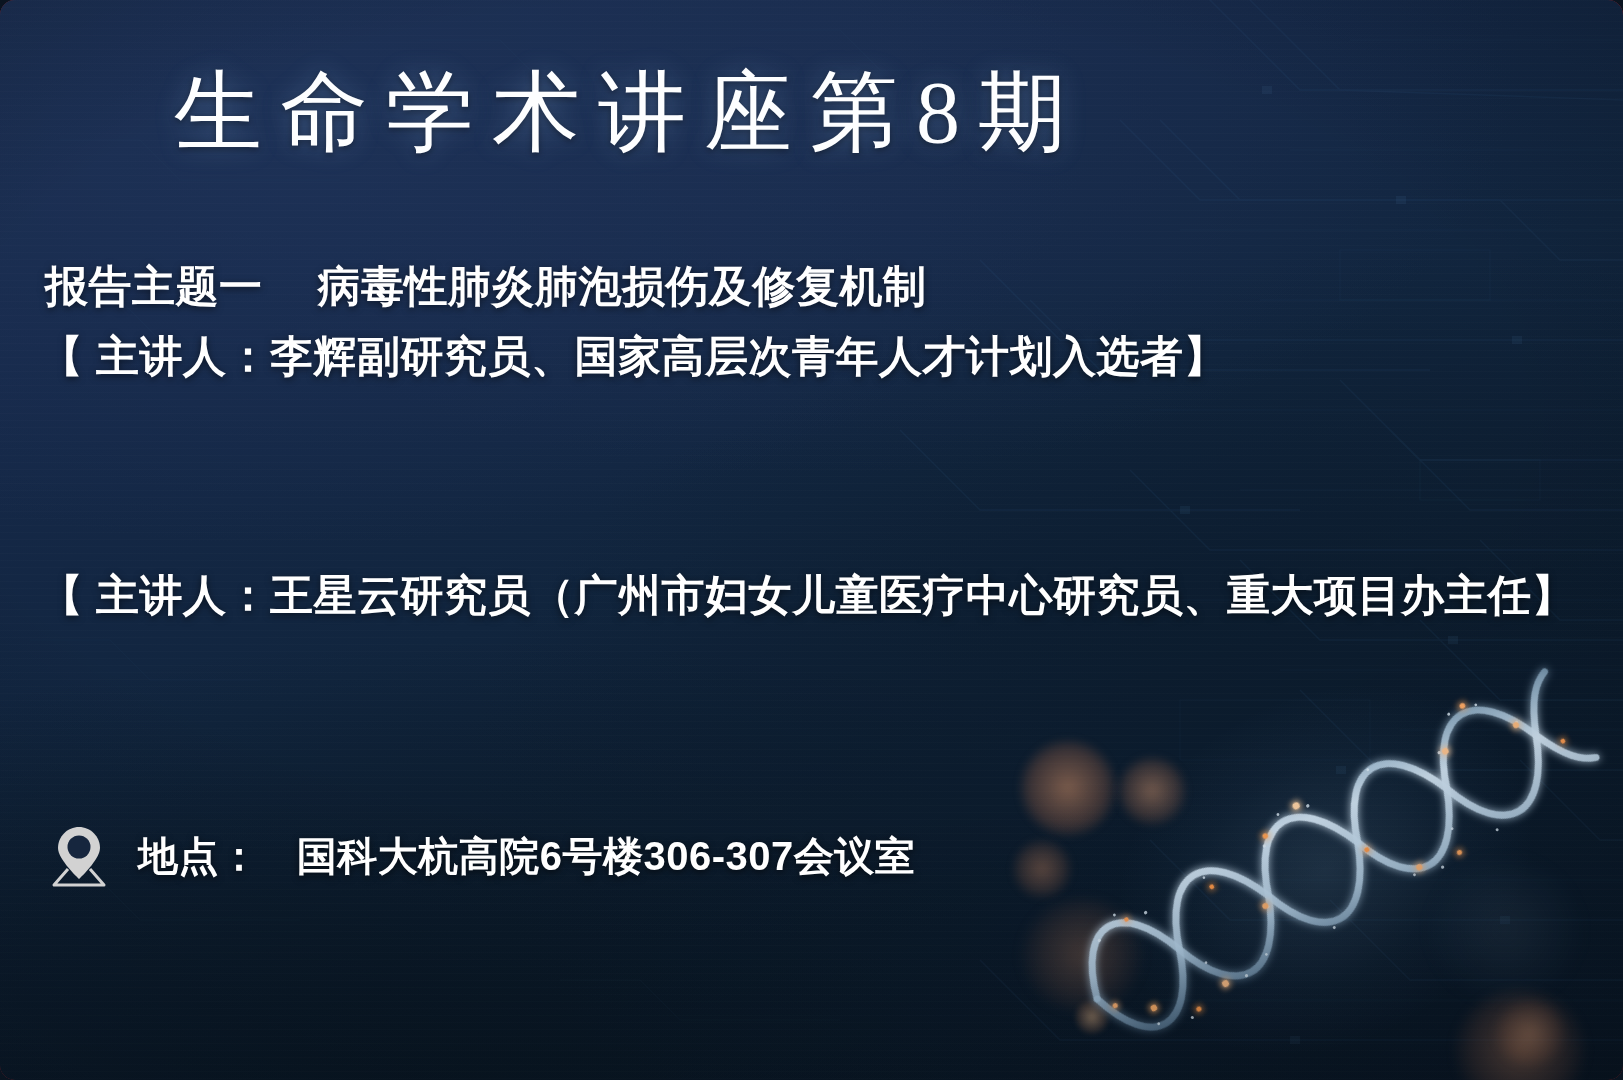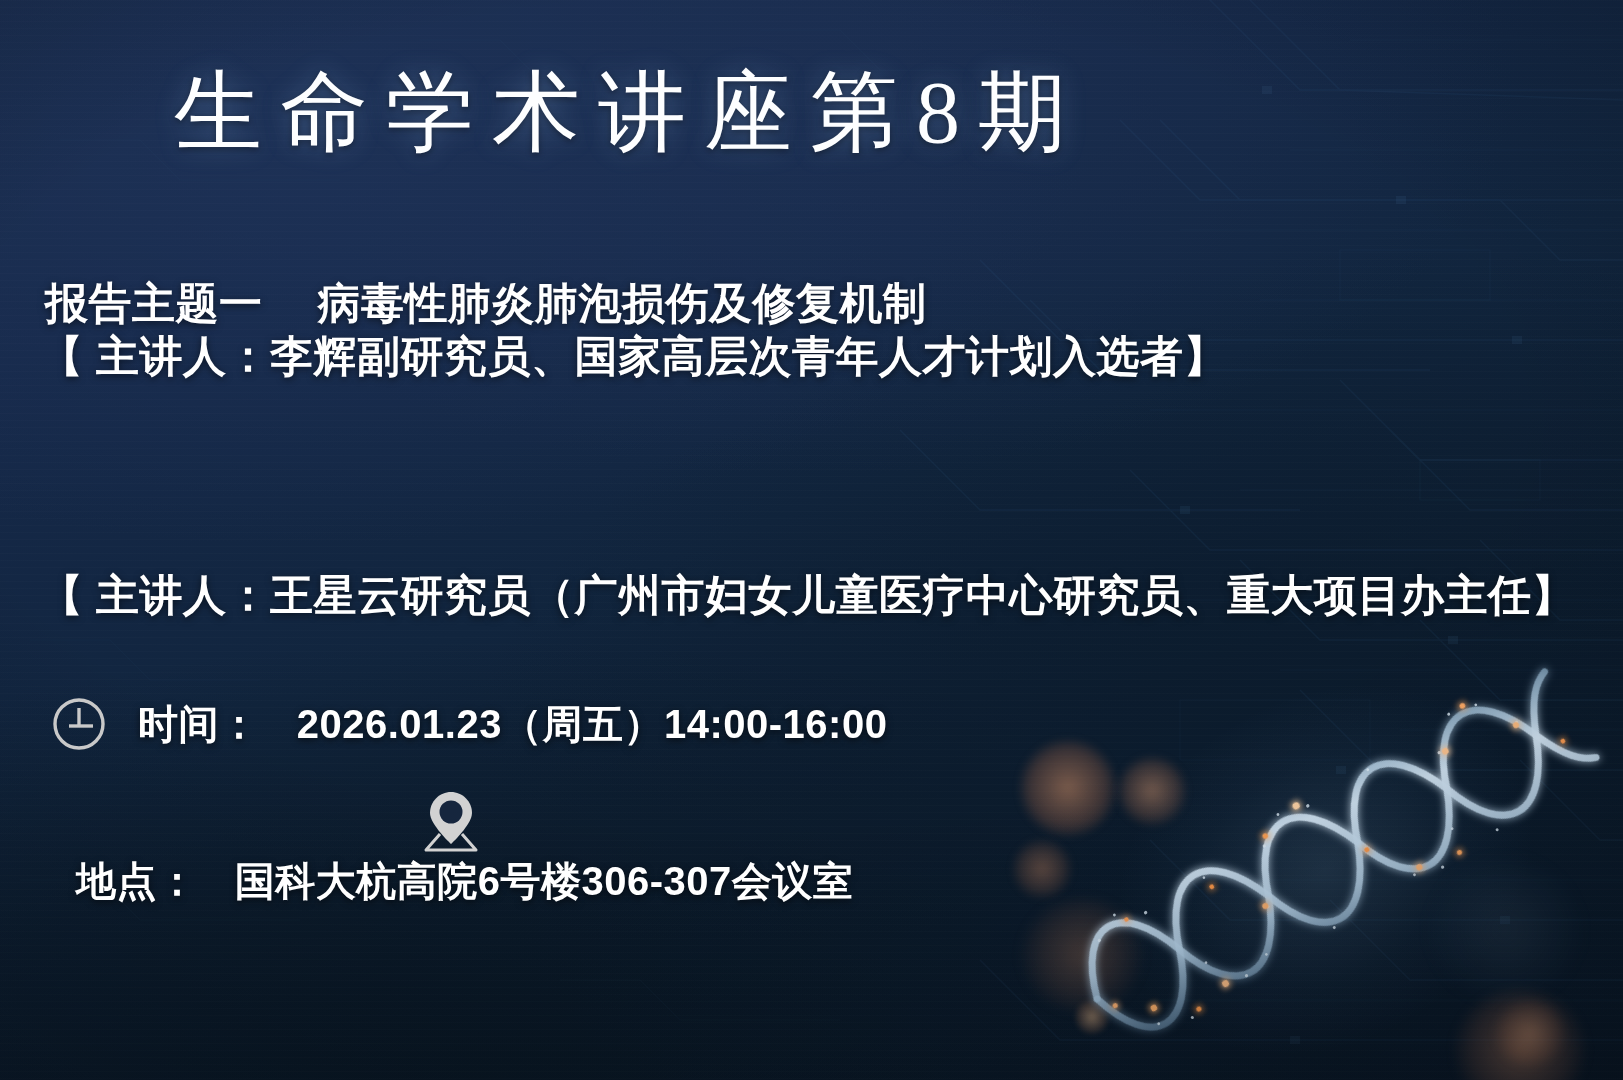--- a/index.html
+++ b/index.html
@@ -10,20 +10,21 @@
   body {
     font-family: "Liberation Sans", "DejaVu Sans", sans-serif;
   }
 
   .poster {
     position: relative;
     width: 1623px;
     height: 1080px;
     overflow: hidden;
     background: #b91c1c;
+    border-radius: 15px;
   }
 
   
   .bg-base {
     position: absolute;
     inset: 0;
     background:
       radial-gradient(ellipse 70% 55% at 18% 12%,  #1d3156 0%, rgba(29,49,86,0) 70%),
       radial-gradient(ellipse 60% 50% at 50% 8%,   #1b2e50 0%, rgba(27,46,80,0) 72%),
       radial-gradient(ellipse 85% 70% at 88% 72%,  #0b1b2c 0%, rgba(11,27,44,0) 70%),
@@ -110,21 +111,20 @@
 
   .topic {
     position: absolute;
     left: 45px;
     color: #ffffff;
     font-size: 43px;
     font-weight: bold;
     letter-spacing: 0.5px;
     white-space: nowrap;
     text-shadow: 0 2px 7px rgba(0,0,0,0.55);
-    margin-top: 17px;
   }
   .topic .gap { display: inline-block; width: 30px; }
 
   .speaker {
     position: absolute;
     left: 40px;
     color: #ffffff;
     font-size: 43px;
     font-weight: bold;
     letter-spacing: 0.5px;
@@ -137,21 +137,21 @@
   .topic-2  { top: 481px; }
   .topic-2s { top: 567px; }
 
   .info-row {
     position: absolute;
     left: 48px;
     display: flex;
     align-items: center;
   }
   .info-row-time  { top: 688px; }
-  .info-row-place { top: 788px; flex-direction: column; }
+  .info-row-place { top: 820px; }
 
   .info-icon {
     width: 62px;
     height: 72px;
     flex: 0 0 62px;
     display: flex;
     align-items: center;
     justify-content: center;
   }
   .info-icon svg { display: block; }
@@ -395,34 +395,20 @@
 
     <div class="topic topic-1">
       <span>报告主题一</span>
       <span class="gap"></span>
       <span>病毒性肺炎肺泡损伤及修复机制</span>
     </div>
     <div class="speaker topic-1s">【 主讲人：李辉副研究员、国家高层次青年人才计划入选者】</div>
 
     <div class="speaker topic-2s">【 主讲人：王星云研究员（广州市妇女儿童医疗中心研究员、重大项目办主任】</div>
 
-    <div class="info-row info-row-time">
-      <span class="info-icon">
-        <svg width="56" height="56" viewBox="0 0 56 56" xmlns="http://www.w3.org/2000/svg">
-          <circle cx="28" cy="28" r="24" fill="none" stroke="#c9c9c9" stroke-width="3.4"></circle>
-          <line x1="28" y1="12" x2="28" y2="30" stroke="#c9c9c9" stroke-width="3.4" stroke-linecap="butt"></line>
-          <line x1="18" y1="30" x2="42" y2="30" stroke="#c9c9c9" stroke-width="3.4" stroke-linecap="butt"></line>
-        </svg>
-      </span>
-      <span class="info-text">
-        <span>时间：</span>
-        <span class="lbl-gap"></span>
-        <span>2026.01.23（周五）14:00-16:00</span>
-      </span>
-    </div>
 
     <div class="info-row info-row-place">
       <span class="info-icon">
         <svg width="58" height="66" viewBox="0 0 58 66" xmlns="http://www.w3.org/2000/svg">
           <path d="M29 4 C17.5 4 8 13.4 8 25 C8 36.5 29 56 29 56 C29 56 50 36.5 50 25 C50 13.4 40.5 4 29 4 Z" fill="#d2d2d2"></path>
           <circle cx="29" cy="24" r="11.5" fill="#16263e"></circle>
           <path d="M18 46 L4 62 L54 62 L40 46" fill="none" stroke="#d2d2d2" stroke-width="3" stroke-linejoin="round"></path>
         </svg>
       </span>
       <span class="info-text">

